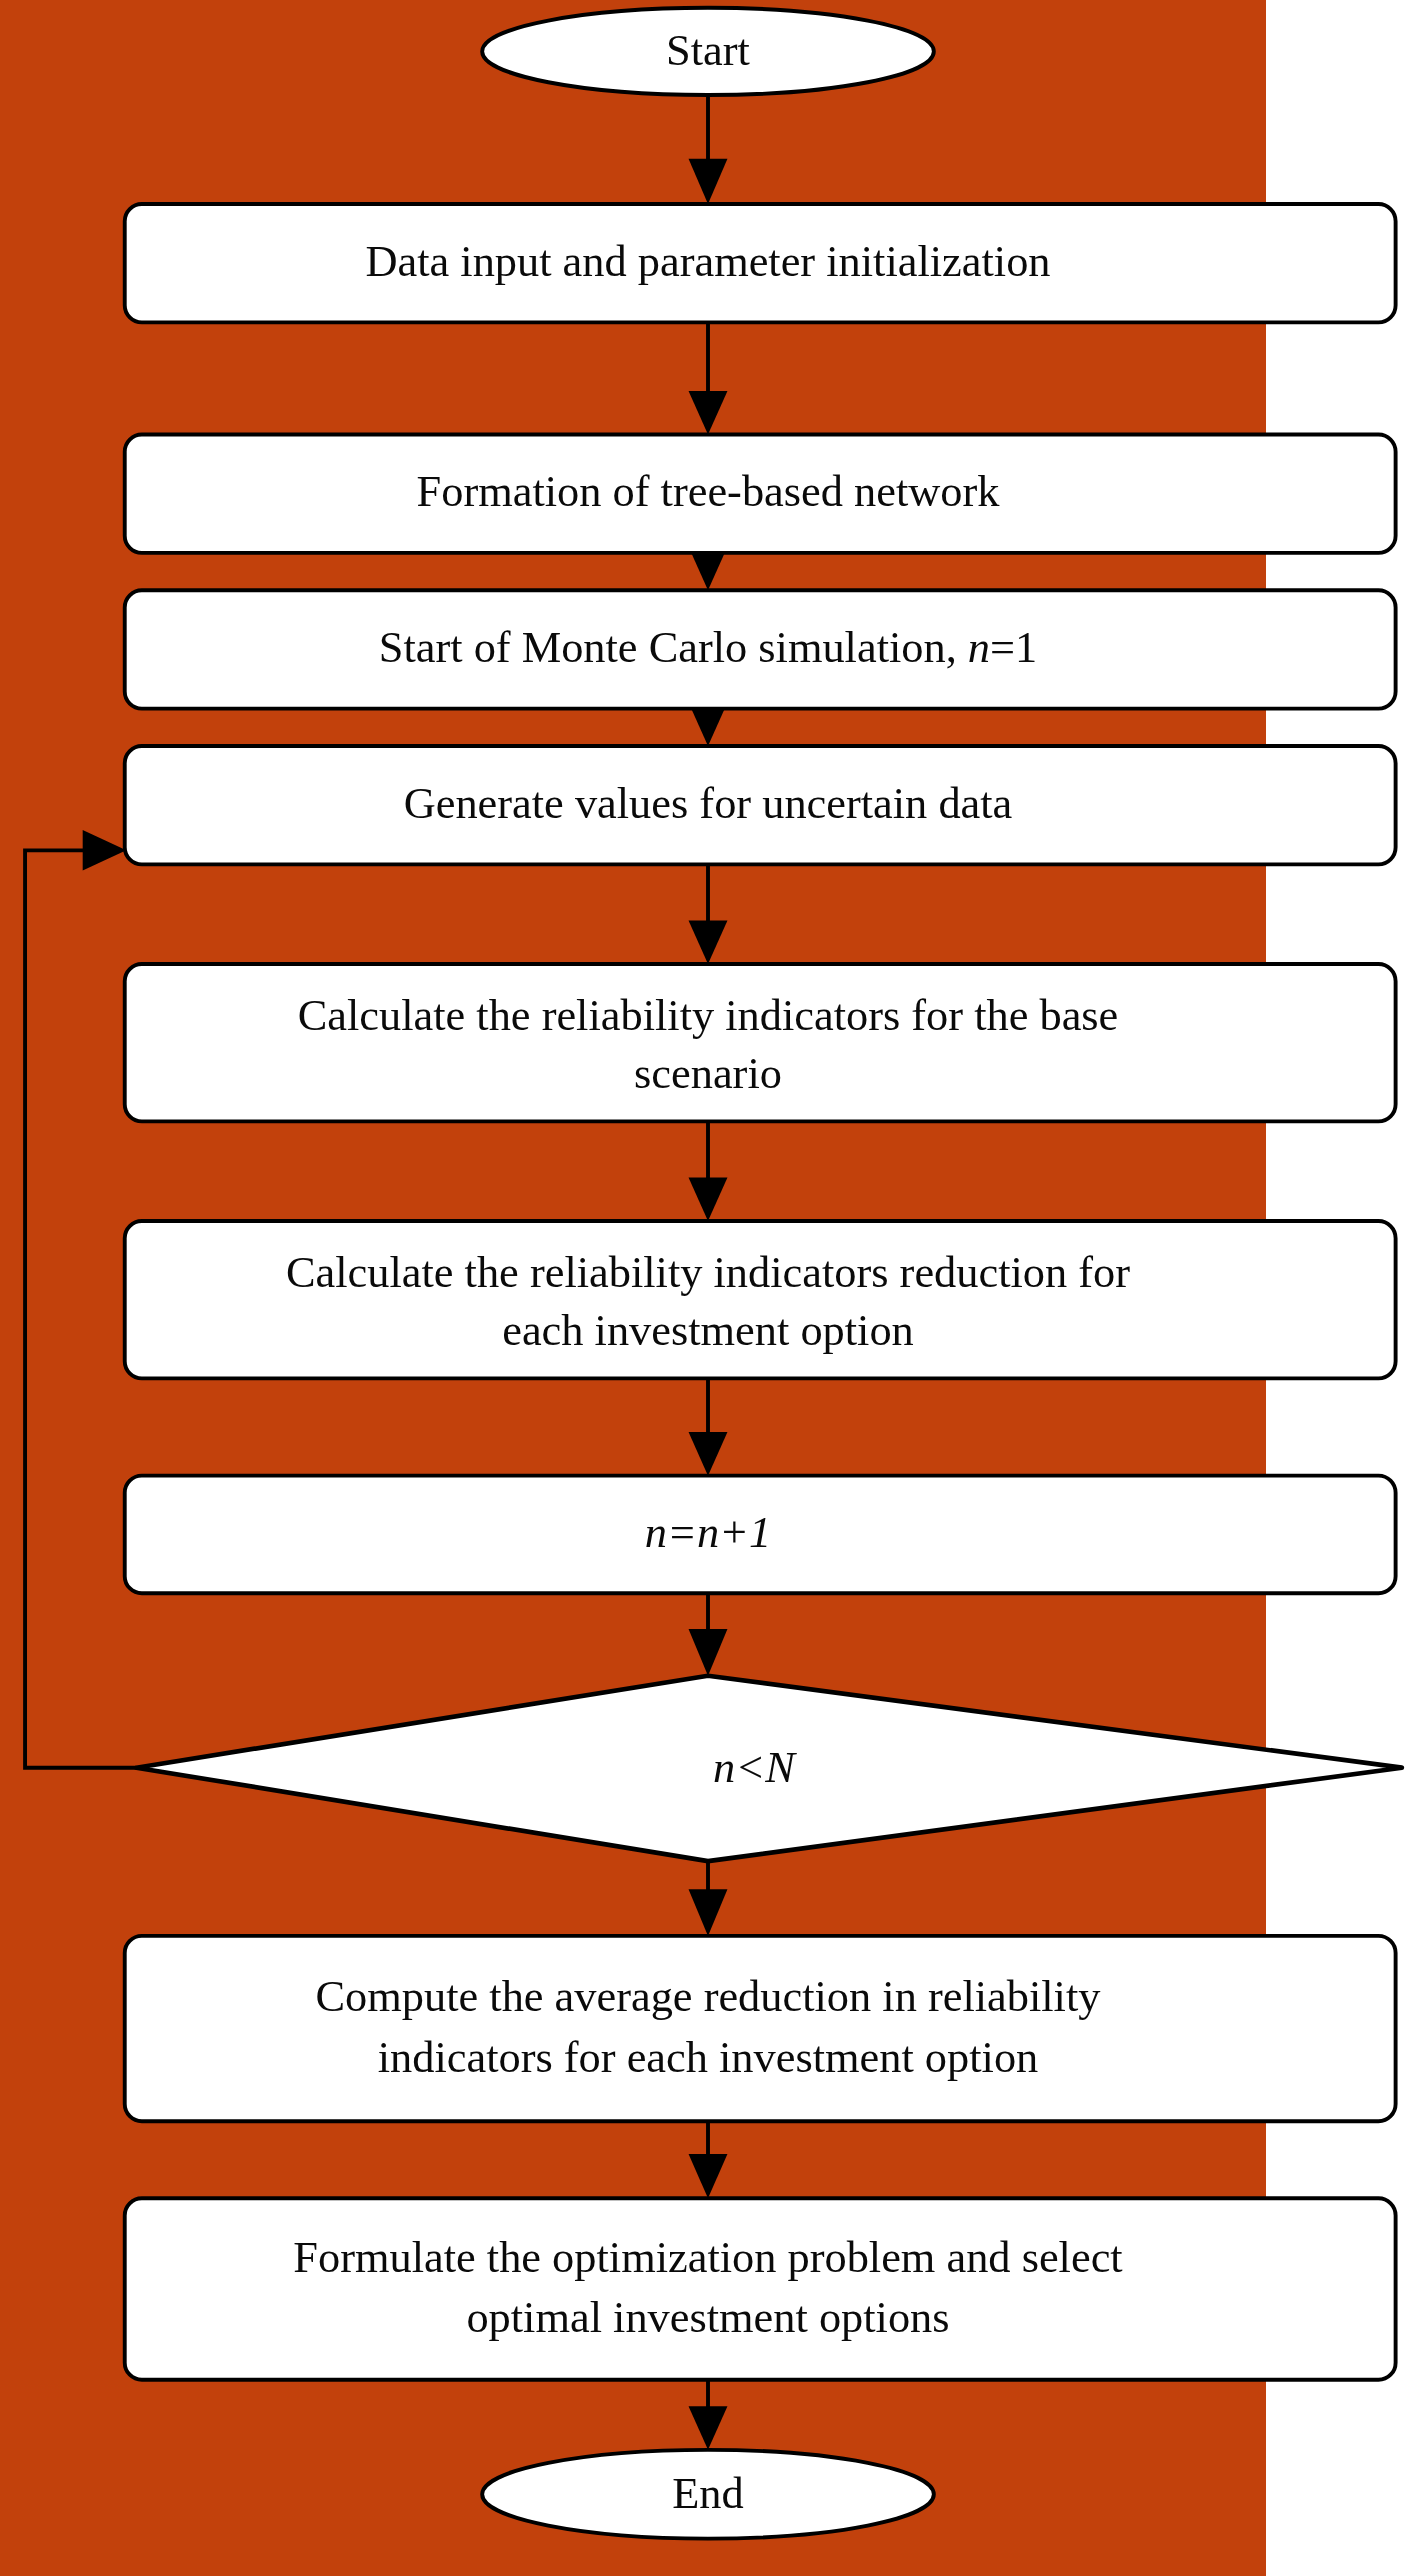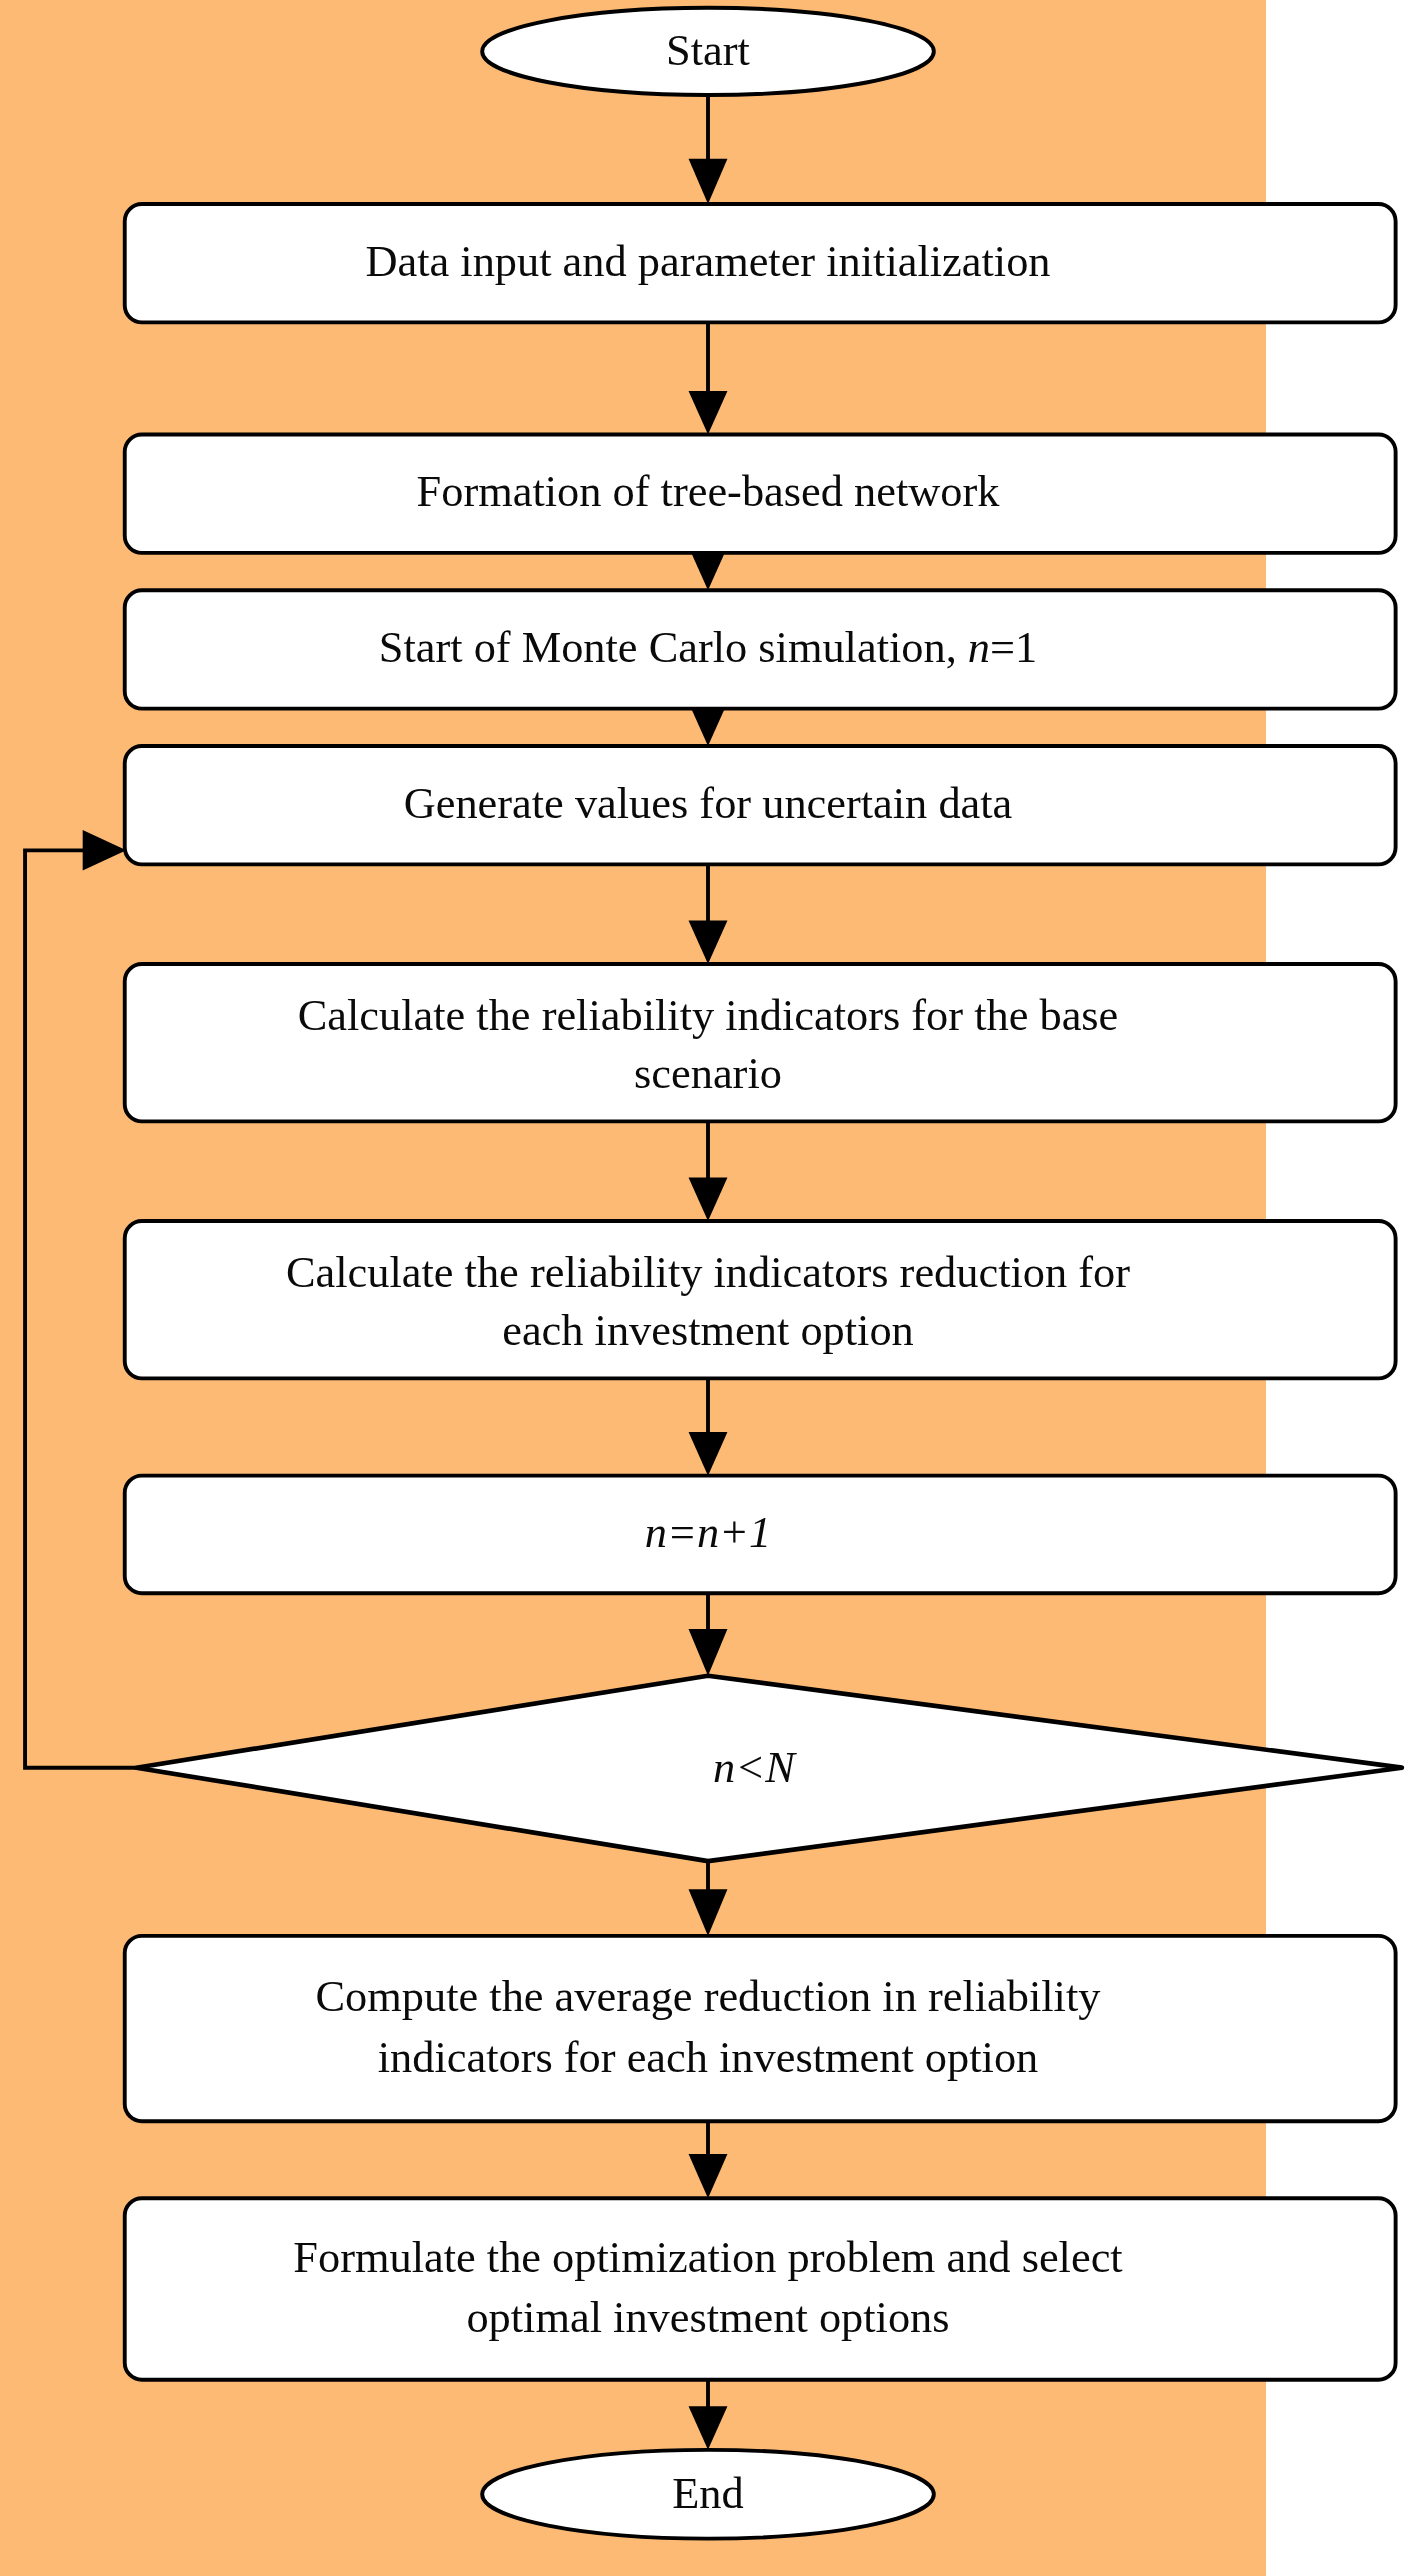--- a/index.html
+++ b/index.html
@@ -11,21 +11,21 @@
   body {
     width: 1416px;
     height: 2576px;
     font-family: "Liberation Serif", "DejaVu Serif", serif;
     overflow: hidden;
   }
   #flowchart-root {
     position: relative;
     width: 1266px;
     height: 2576px;
-    background: #fdba74;
+    background: #c2410c;
   }
   svg.flow-canvas {
     display: block;
     width: 1416px;
     height: 2576px;
   }
   .node-shape {
     fill: #ffffff;
     stroke: #000000;
     stroke-width: 5;

